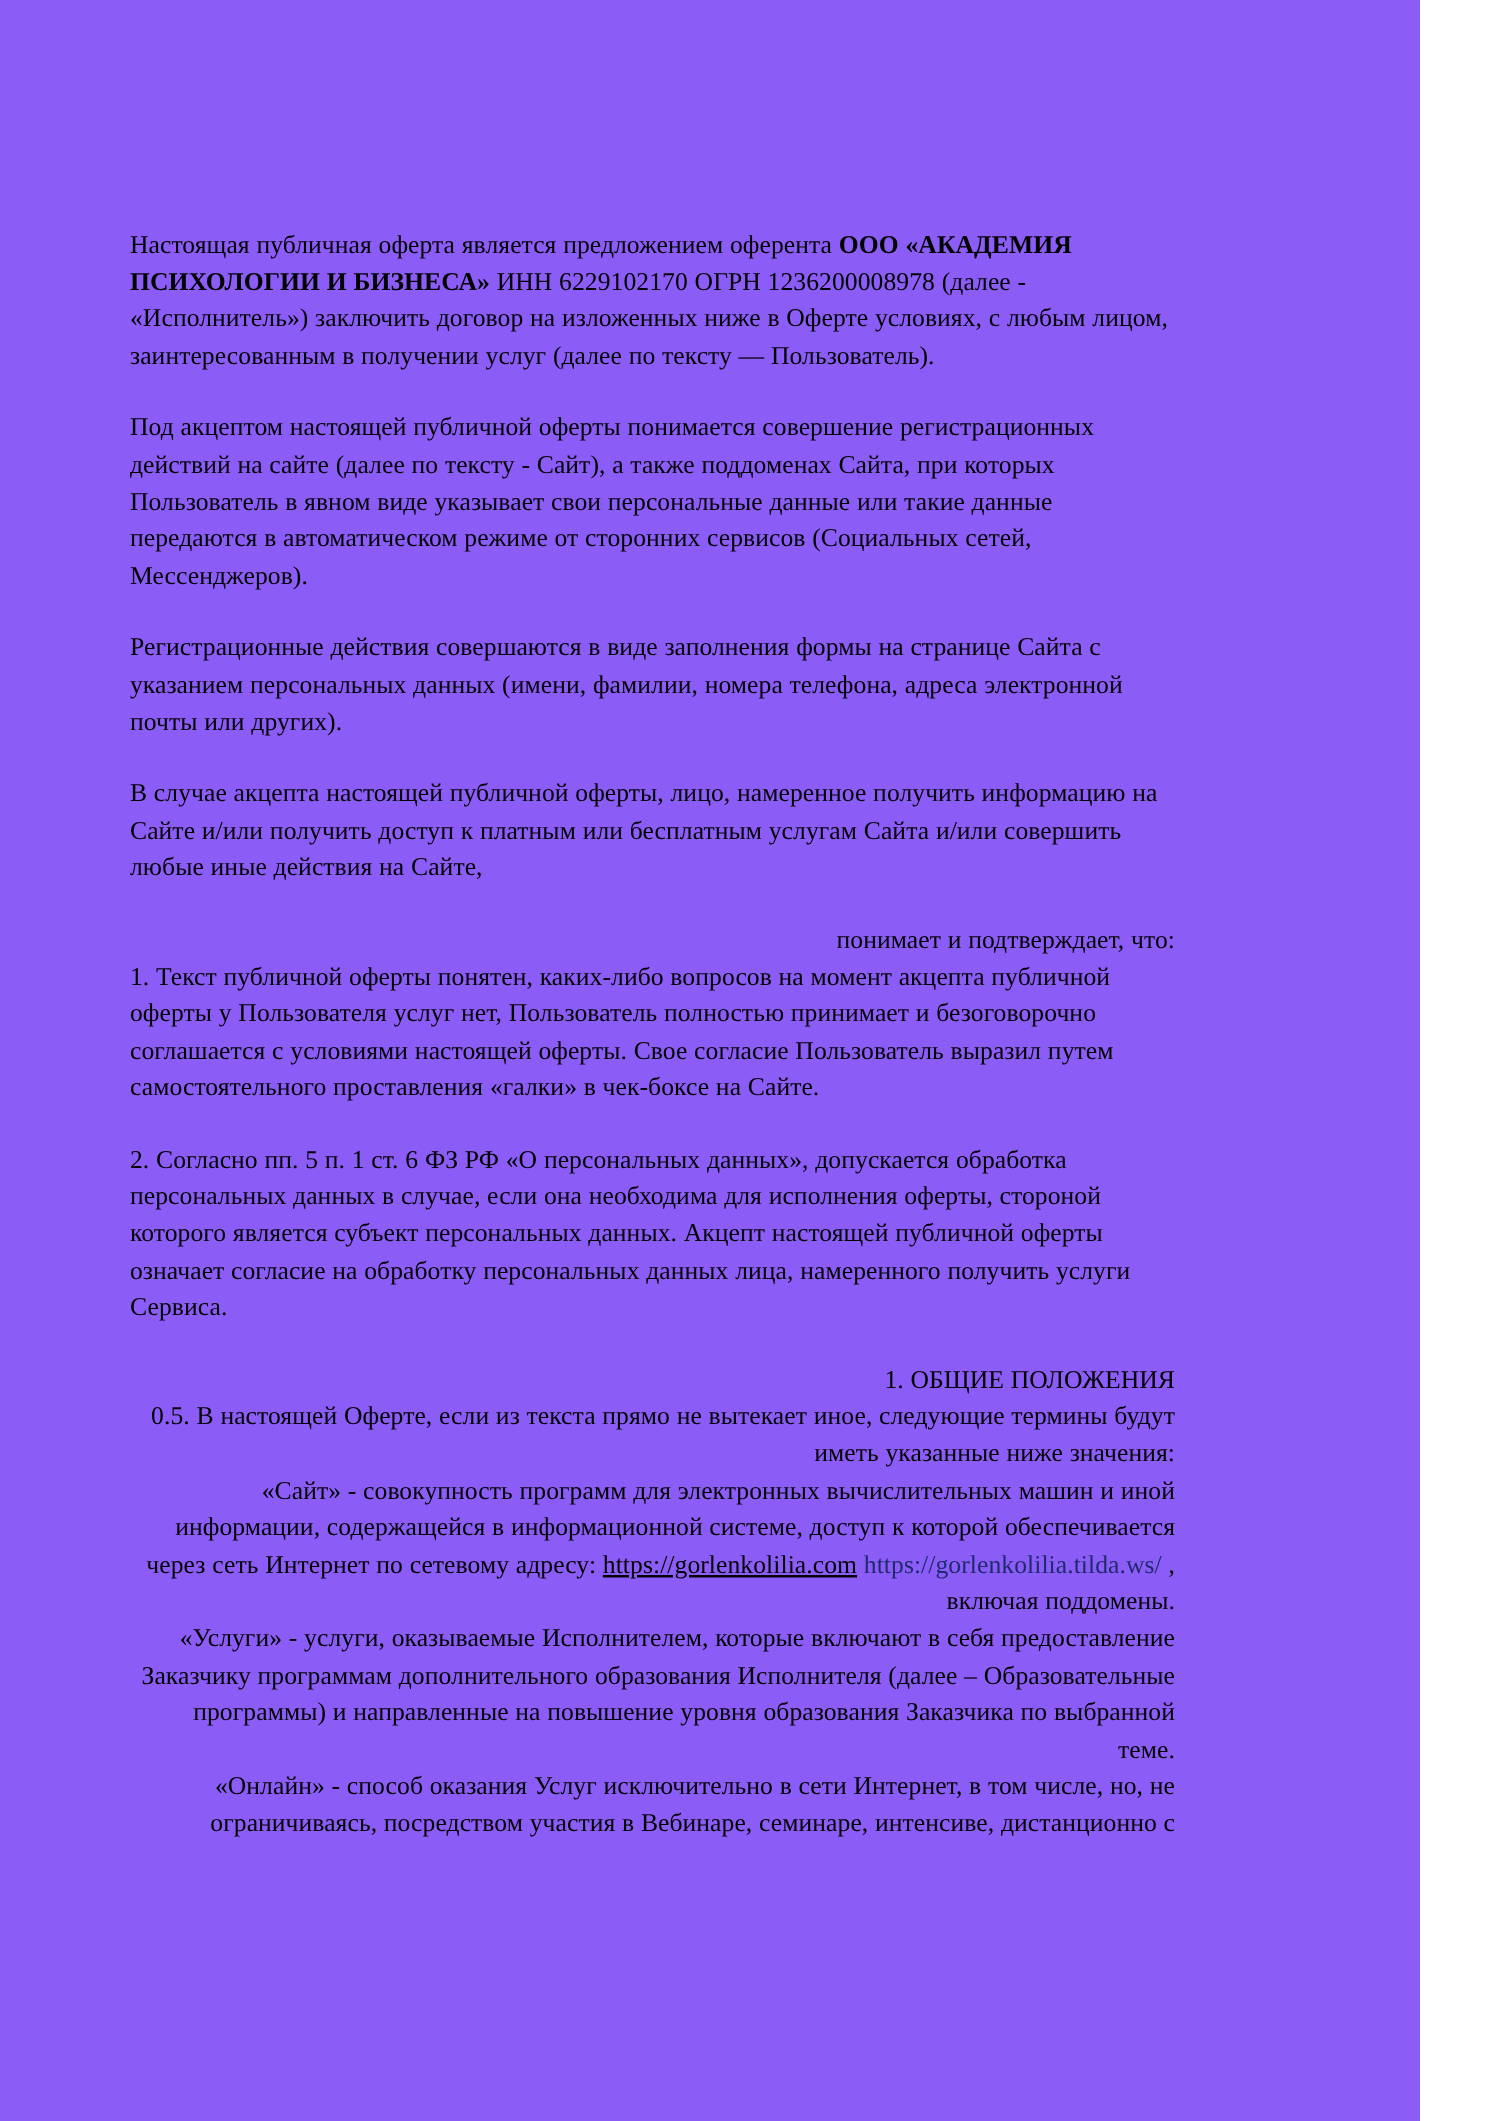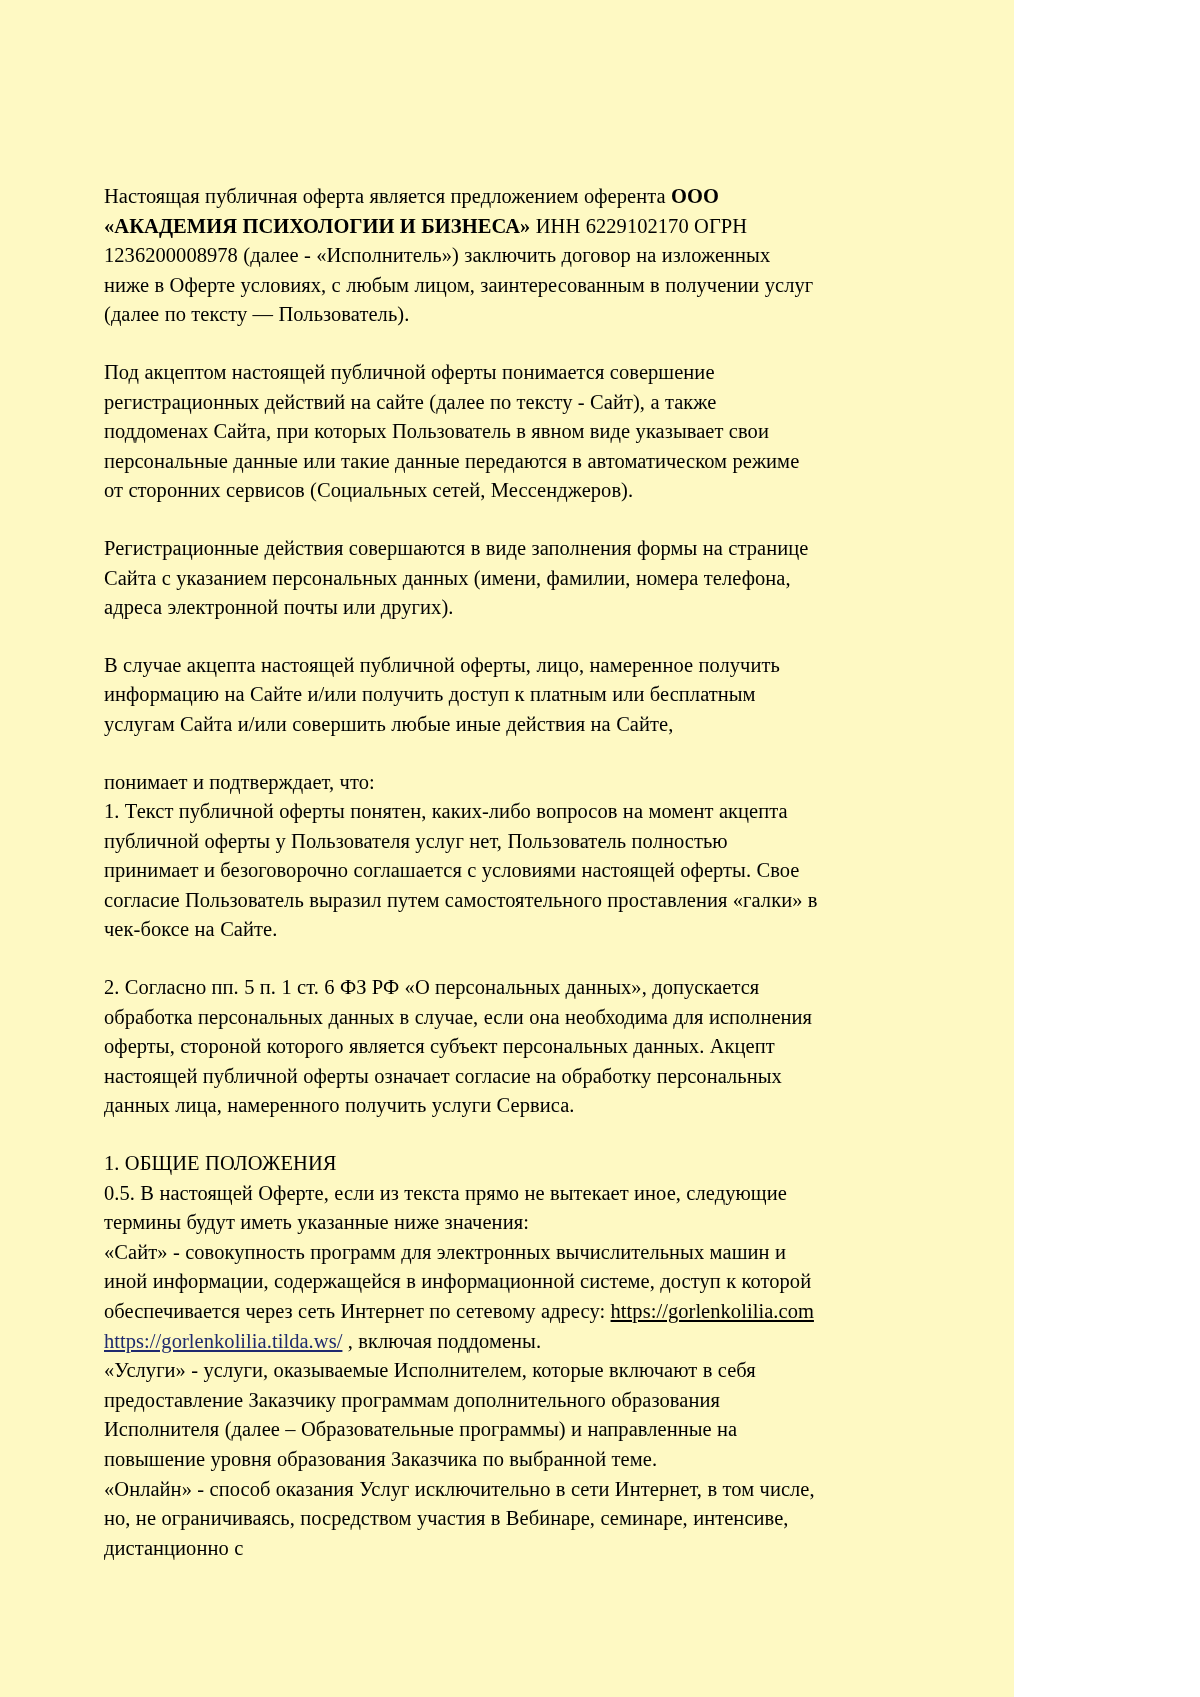--- a/index.html
+++ b/index.html
@@ -10,50 +10,50 @@
   }
   body {
     width: 1200px;
     height: 1697px;
     font-family: "Liberation Serif", "DejaVu Serif", serif;
     color: #000000;
     overflow: hidden;
   }
   .page {
     position: relative;
-    width: 1014px;
+    width: 1136px;
     height: 1697px;
-    background: #fef9c3;
+    background: #8b5cf6;
     box-sizing: border-box;
     padding: 182px 196px 0 104px;
   }
   .doc-body {
     font-size: 20.5px;
     line-height: 29.6px;
     text-align: left;
     letter-spacing: 0.05px;
     word-spacing: 0.2px;
   }
   p.para {
     margin: 0 0 28px 0;
   }
   p.para.tight {
     margin: 0;
+    text-align: right;
   }
   .b {
     font-weight: bold;
   }
   .link-plain {
     color: #000000;
     text-decoration: underline;
     text-underline-offset: 2px;
   }
   .link-blue {
     color: #1f2a6e;
-    text-decoration: underline;
     text-underline-offset: 2px;
   }
   .nowrap { white-space: nowrap; }
 </style>
 </head>
 <body>
 
 <div class="page">
   <div class="doc-body">
 

